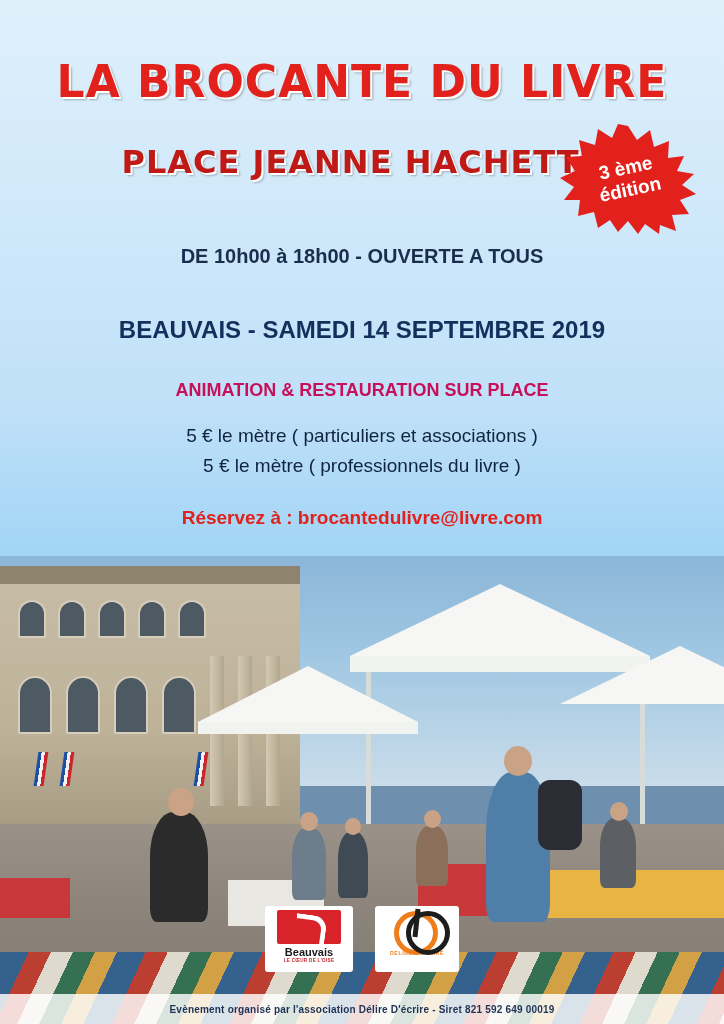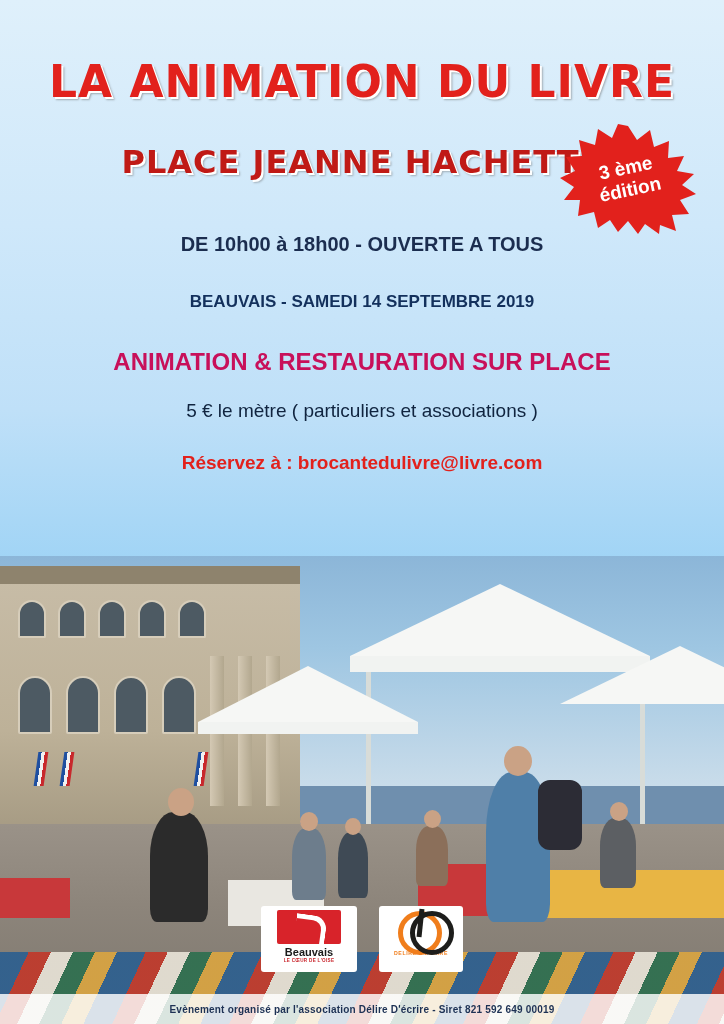--- a/index.html
+++ b/index.html
@@ -46,39 +46,39 @@
     padding-top: 36px;
     font-size: 32px;
     font-weight: bold;
     letter-spacing: 1px;
     color: #c01a16;
     text-shadow: 2px 2px 0 #ffffff, 3px 3px 2px rgba(90,90,90,0.4);
     font-family: "DejaVu Sans", sans-serif;
   }
 
   .hours {
-    margin: 0;
+    margin: 12px;
     padding-top: 52px;
     font-size: 20px;
     font-weight: bold;
     color: #1b2d4f;
   }
 
   .date {
     margin: 0;
     padding-top: 36px;
-    font-size: 17px;
+    font-size: 24px;
     font-weight: bold;
     color: #13305c;
   }
 
   .animation {
     margin: 0;
     padding-top: 36px;
-    font-size: 24px;
+    font-size: 18px;
     font-weight: bold;
     color: #c8105a;
   }
 
   .price {
     margin: 0;
     padding-top: 24px;
     font-size: 19px;
     color: #10243f;
   }
@@ -235,21 +235,21 @@
     position: absolute;
     bottom: 52px;
     left: 0;
     width: 724px;
     display: flex;
     justify-content: center;
     align-items: flex-end;
     gap: 22px;
   }
   .logo-beauvais {
-    width: 96px;
+    width: 88px;
     height: 66px;
     background: #ffffff;
     border-radius: 3px;
     display: flex;
     flex-direction: column;
     align-items: center;
     justify-content: flex-start;
     padding-top: 4px;
     box-sizing: border-box;
   }
@@ -349,26 +349,27 @@
     color: #1d3154;
     letter-spacing: 0.2px;
   }
 </style>
 </head>
 <body>
 
 <div class="poster">
 
   <div class="top-block">
-    <h1 class="title">LA ANIMATION DU LIVRE</h1>
+    <h1 class="title">LA BROCANTE DU LIVRE</h1>
     <h2 class="subtitle">PLACE JEANNE HACHETTE</h2>
     <p class="hours">DE 10h00 à 18h00  -  OUVERTE A TOUS</p>
     <p class="date">BEAUVAIS - SAMEDI 14 SEPTEMBRE 2019</p>
     <p class="animation">ANIMATION &amp; RESTAURATION SUR PLACE</p>
     <p class="price">5 € le mètre ( particuliers et associations )</p>
+    <p class="price second">5 € le mètre ( professionnels du livre )</p>
     <p class="reserve">Réservez à : brocantedulivre@livre.com</p>
   </div>
 
   <div class="badge">
     <svg viewBox="0 0 136 110" aria-hidden="true">
       <polygon fill="#e2211c" points="68,2 77,16 90,6 94,23 109,17 108,34 124,32 117,47 134,50 122,61 136,70 120,76 129,90 112,91 116,107 100,101 99,110 85,100 78,110 68,97 58,108 50,96 38,104 34,88 18,92 20,76 4,76 14,63 0,54 15,47 6,33 22,32 19,16 35,21 38,5 52,14 58,0"></polygon>
     </svg>
     <div class="badge-text">
       <span class="badge-line1">3 ème</span>
       <span class="badge-line2">édition</span>

